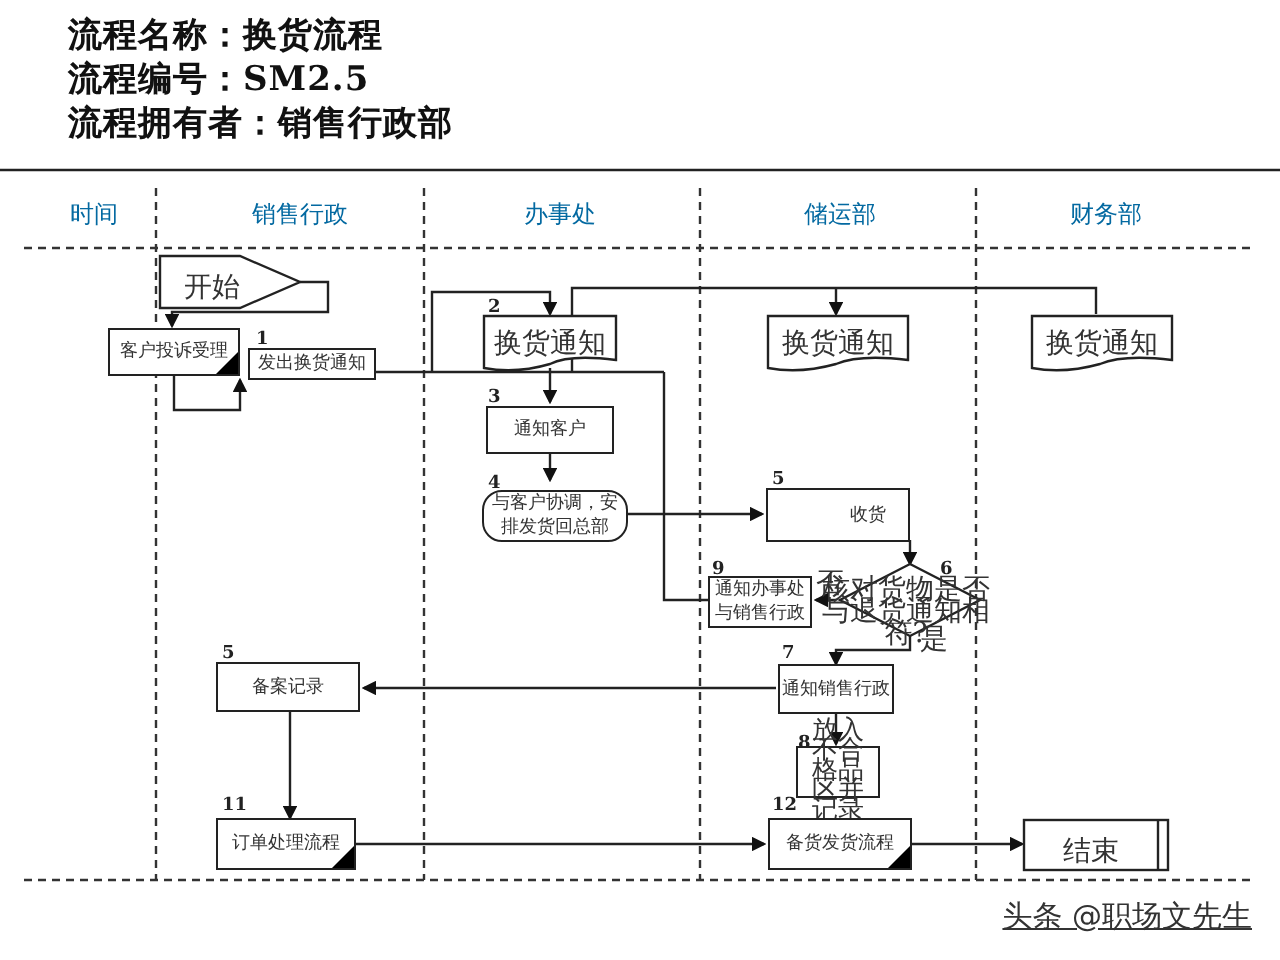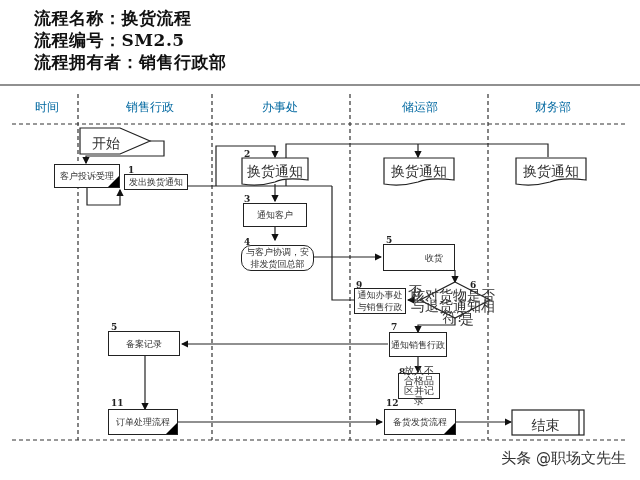--- a/index.html
+++ b/index.html
@@ -5,21 +5,21 @@
   html, body { margin:0; padding:0; background:#ffffff; }
   body { width:640px; height:480px; position:relative; overflow:hidden; font-family:"DejaVu Serif", serif; color:#111; }
   .hdr { position:absolute; left:34px; font-size:17px; font-weight:bold; line-height:21px; letter-spacing:0.5px; font-family:"DejaVu Serif", serif; }
   .lane-title { position:absolute; top:99px; font-size:12px; color:#0369a1; text-align:center; font-family:"DejaVu Serif", serif; }
   .box { position:absolute; border:1.3px solid #222; background:#fff; font-size:9px; color:#333; display:flex; align-items:center; justify-content:center; text-align:center; line-height:12px; box-sizing:border-box; font-family:"DejaVu Serif", serif; }
   .num { position:absolute; font-size:9px; font-weight:bold; color:#222; font-family:"DejaVu Serif", serif; }
   .lbl { position:absolute; font-size:14px; color:#333; font-family:"DejaVu Serif", serif; }
   .corner { position:absolute; right:0; bottom:0; width:0; height:0; border-left:11px solid transparent; border-bottom:11px solid #000; }
   .doc-text { position:absolute; font-size:14px; color:#333; text-align:center; font-family:"DejaVu Serif", serif; }
   svg { position:absolute; left:0; top:0; }
-  .watermark { position:absolute; right:14px; bottom:12px; font-size:15px; color:#333; font-family:"DejaVu Sans", sans-serif; }
+  .watermark { position:absolute; right:14px; bottom:12px; font-size:15px; color:#333; font-family:"DejaVu Sans", sans-serif;text-decoration:underline; }
 </style>
 </head>
 <body>
 
 <div class="hdr" style="top:8px;">流程名称：换货流程</div>
 <div class="hdr" style="top:30px;">流程编号：SM2.5</div>
 <div class="hdr" style="top:52px;">流程拥有者：销售行政部</div>
 
 <svg width="640" height="480">
   <defs>
@@ -134,21 +134,21 @@
 <div class="box" style="left:354px;top:288px;width:52px;height:26px;padding:0 2px;">
   <span>通知办事处与销售行政</span>
 </div>
 
 <div class="num" style="left:391px;top:322px;">7</div>
 <div class="box" style="left:389px;top:332px;width:58px;height:25px;">
   <span>通知销售行政</span>
 </div>
 
 <div class="num" style="left:399px;top:367px;">8</div>
-<div class="box" style="left:398px;top:373px;width:42px;height:26px;font-size:10px;line-height:10px;padding:0 2px;">
+<div class="box" style="left:398px;top:373px;width:42px;height:26px;font-size:13px;line-height:10px;padding:0 2px;">
   <span>放入不合格品区并记录</span>
 </div>
 
 <div class="num" style="left:111px;top:322px;">5</div>
 <div class="box" style="left:108px;top:331px;width:72px;height:25px;">
   <span>备案记录</span>
 </div>
 
 <div class="num" style="left:111px;top:398px;">11</div>
 <div class="box" style="left:108px;top:409px;width:70px;height:26px;">

